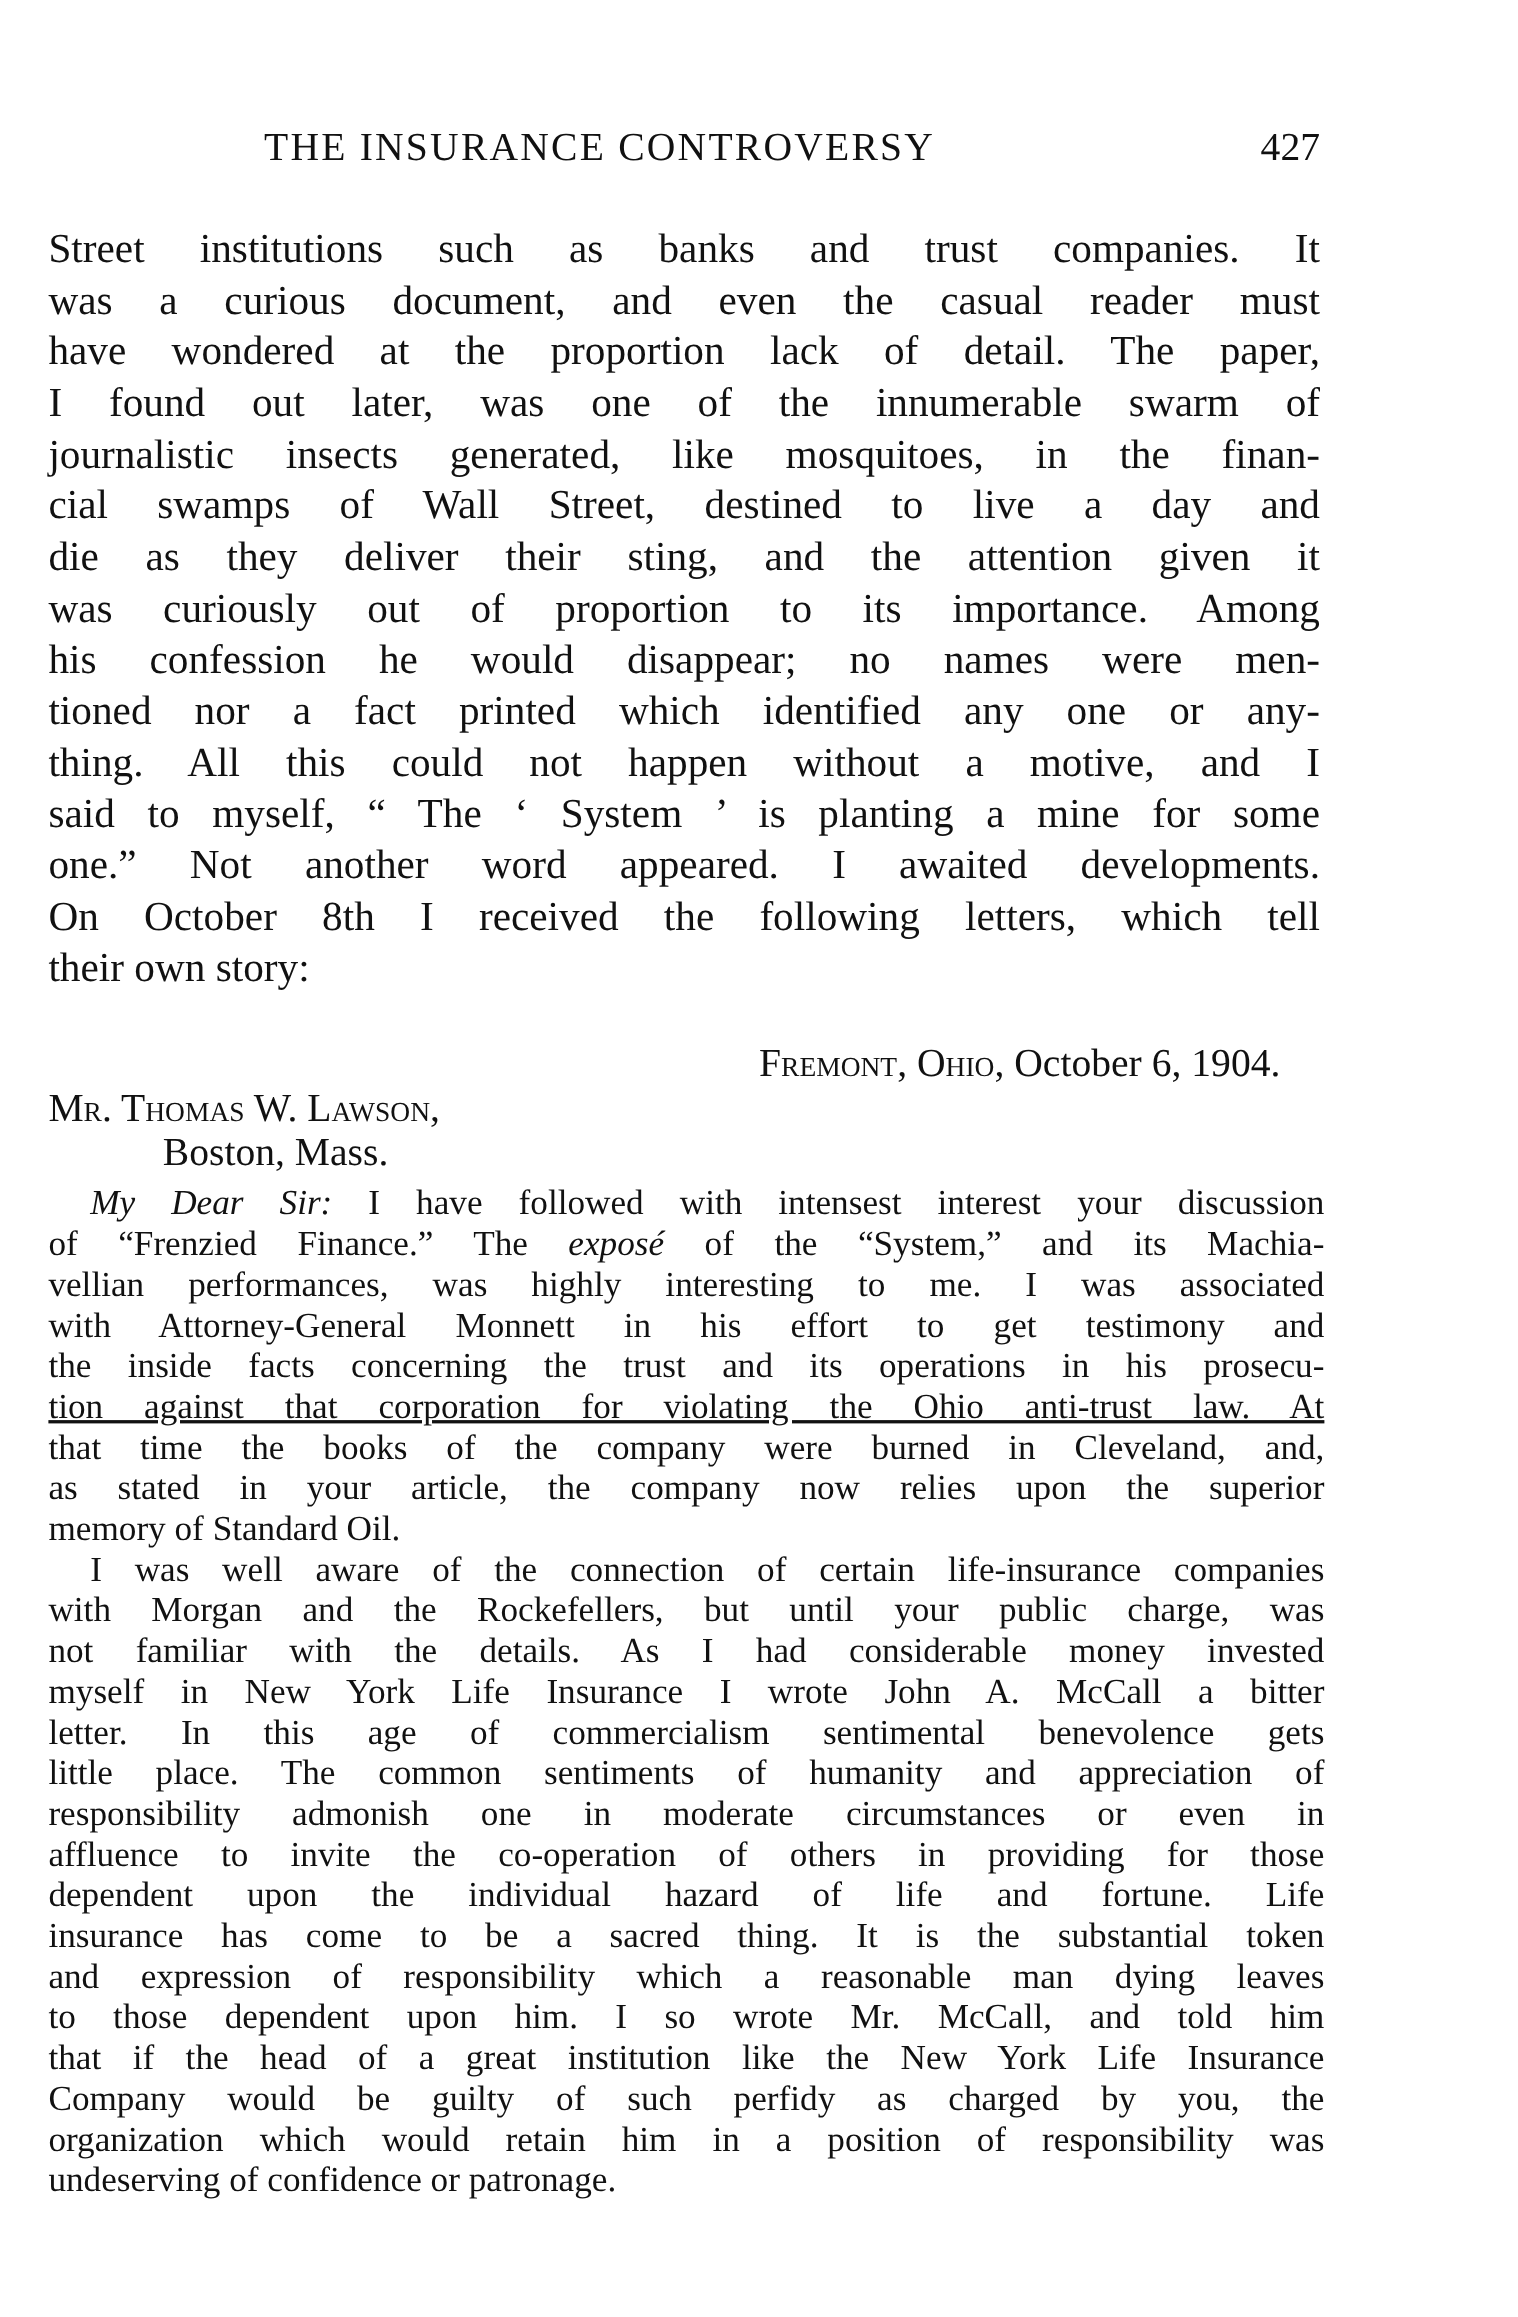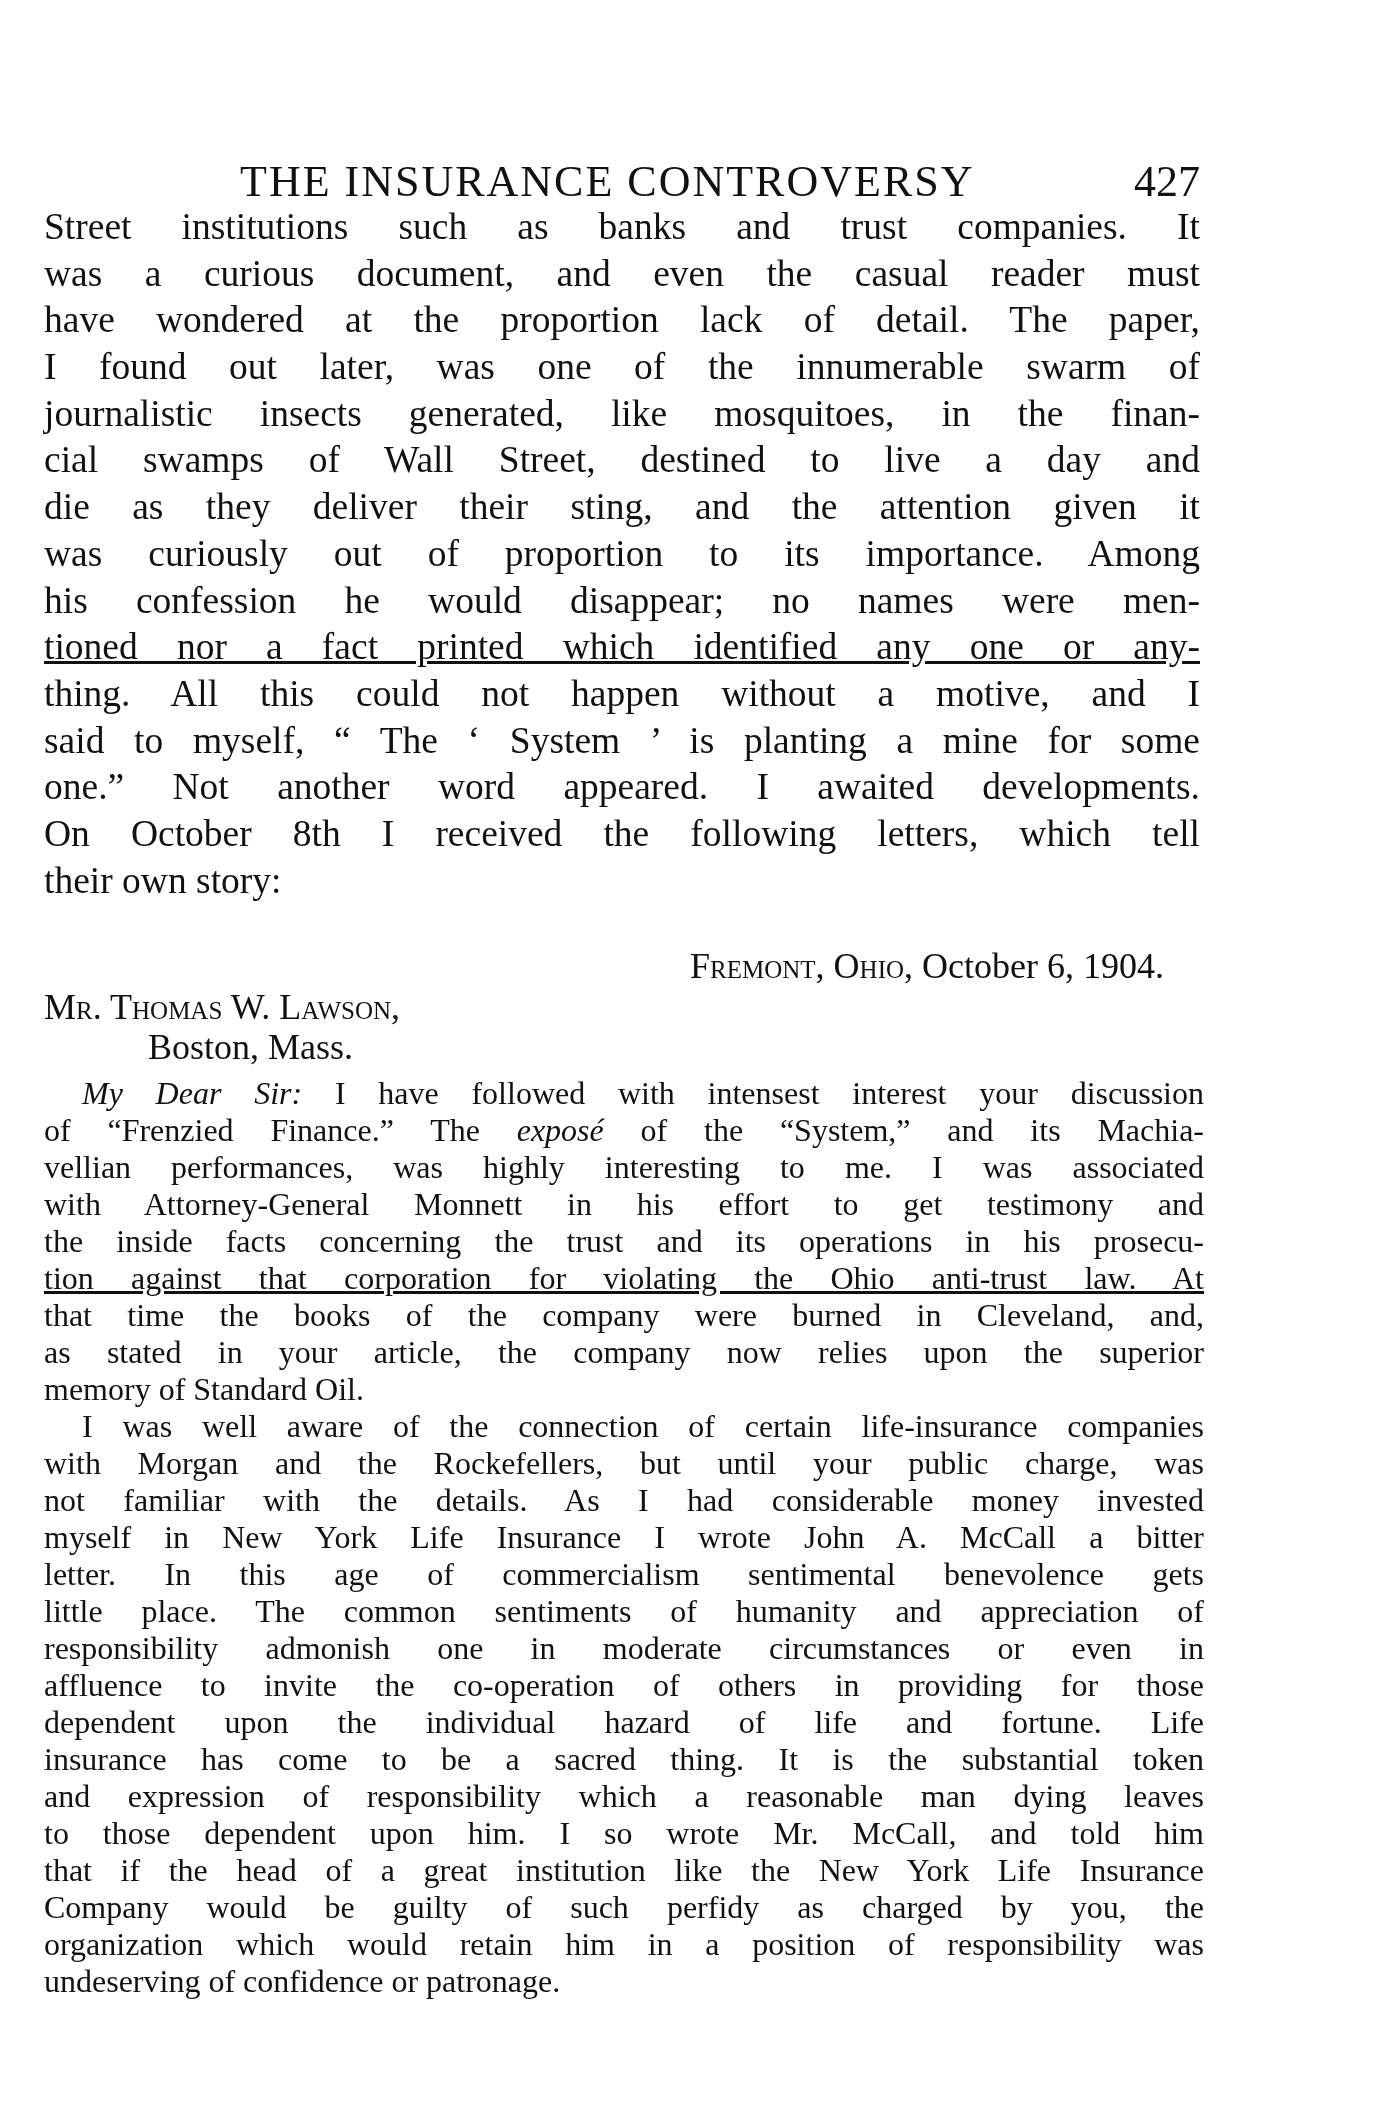--- a/index.html
+++ b/index.html
@@ -1,20 +1,20 @@
 <!DOCTYPE html>
 <html><head>
 <meta charset="utf-8">
 <style>
   html, body { margin: 0; padding: 0; background: #ffffff; }
   body { width: 1380px; height: 2106px; position: relative; overflow: hidden;
          font-family: "DejaVu Serif", "Liberation Serif", serif; color: #111; }
   .page { position: absolute; left: 0; top: 0; width: 1380px; height: 2106px; }
   .running-head { position: absolute; top: 112px; left: 44px; width: 1156px; height: 44px;
-                  font-family: "Liberation Serif", serif; font-size: 44px; letter-spacing: 2px; margin-top: 44px; }
+                  font-family: "Liberation Serif", serif; font-size: 36px; letter-spacing: 2px; }
   .running-head .title { position: absolute; left: 196px; top: 0; }
   .running-head .folio { position: absolute; right: 0; top: 0; letter-spacing: 0; }
   .body-text { position: absolute; left: 44px; top: 204px; width: 1156px;
                font-family: "Liberation Serif", serif; font-size: 37.5px; line-height: 46.7px;
                text-align: justify; }
   .body-line { display: block; height: 46.7px; white-space: nowrap; text-align-last: justify; text-align: justify; }
   .body-line.last { text-align-last: left; }
   .dateline { position: absolute; top: 945px; right: 216px; font-family: "Liberation Serif", serif;
               font-size: 36px; white-space: nowrap; }
   .sc { font-variant: small-caps; }
@@ -42,21 +42,21 @@
   <div class="body-text">
     <span class="body-line" style="word-spacing: 0px;">Street institutions such as banks and trust companies. It</span>
     <span class="body-line" style="word-spacing: 0px;">was a curious document, and even the casual reader must</span>
     <span class="body-line" style="word-spacing: 0px;">have wondered at the proportion lack of detail. The paper,</span>
     <span class="body-line" style="word-spacing: 0px;">I found out later, was one of the innumerable swarm of</span>
     <span class="body-line" style="word-spacing: 0px;">journalistic insects generated, like mosquitoes, in the finan-</span>
     <span class="body-line" style="word-spacing: 0px;">cial swamps of Wall Street, destined to live a day and</span>
     <span class="body-line" style="word-spacing: 0px;">die as they deliver their sting, and the attention given it</span>
     <span class="body-line" style="word-spacing: 0px;">was curiously out of proportion to its importance. Among</span>
     <span class="body-line" style="word-spacing: 0px;">his confession he would disappear; no names were men-</span>
-    <span class="body-line" style="word-spacing: 0px; text-decoration: underline;">tioned nor a fact printed which identified any one or any-</span>
+    <span class="body-line" style="word-spacing: 0px;">tioned nor a fact printed which identified any one or any-</span>
     <span class="body-line" style="word-spacing: 0px;">thing. All this could not happen without a motive, and I</span>
     <span class="body-line" style="word-spacing: 0px;">said to myself, “ The ‘ System ’ is planting a mine for some</span>
     <span class="body-line" style="word-spacing: 0px;">one.” Not another word appeared. I awaited developments.</span>
     <span class="body-line" style="word-spacing: 0px;">On October 8th I received the following letters, which tell</span>
     <span class="body-line last">their own story:</span>
   </div>
 
   <div class="dateline">
     <span class="sc">Fremont, Ohio,</span>
     <span>October 6, 1904.</span>

